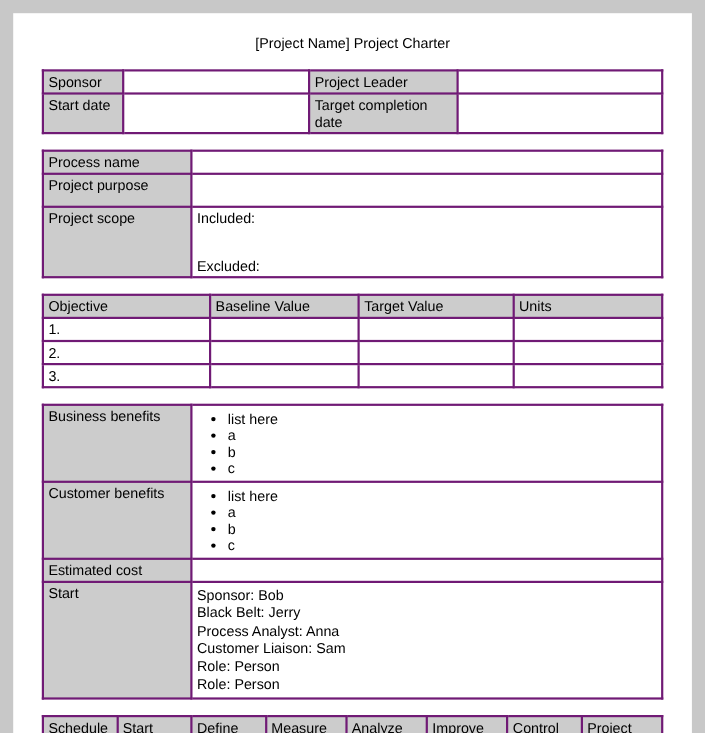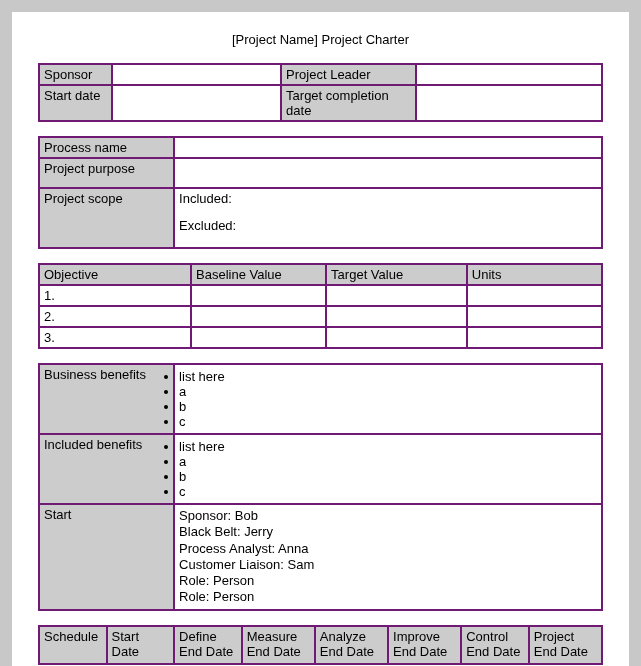--- a/index.html
+++ b/index.html
@@ -38,39 +38,40 @@
       font-size: 13px;
     }
     .shaded {
       background: #ccc;
     }
     .section-gap {
       height: 14px;
     }
     ul {
       list-style: disc;
+      margin-left: 28px;
       padding: 2px 0;
     }
     .team-list {
       padding: 1px 0;
     }
     .team-list div {
       line-height: 1.25;
     }
     .objectives td, .objectives th {
       height: 18px;
     }
     .schedule td, .schedule th {
       height: 38px;
     }
     .schedule th {
       background: #ccc;
     }
     .scope-included {
-      margin-bottom: 12px;
+      margin-bottom: 28px;
     }
   </style>
 </head>
 <body>
 
 <div class="page">
   <div class="title">[Project Name] Project Charter</div>
 
   <table>
     <tbody>
@@ -151,29 +152,33 @@
       <td>
         <ul>
           <li>list here</li>
           <li>a</li>
           <li>b</li>
           <li>c</li>
         </ul>
       </td>
     </tr>
     <tr>
-      <td class="shaded" style="height:70px">Included benefits</td>
+      <td class="shaded" style="height:70px">Customer benefits</td>
       <td>
         <ul>
           <li>list here</li>
           <li>a</li>
           <li>b</li>
           <li>c</li>
         </ul>
       </td>
+    </tr>
+    <tr>
+      <td class="shaded">Estimated cost</td>
+      <td></td>
     </tr>
     <tr>
       <td class="shaded" style="height:92px">Start</td>
       <td>
         <div class="team-list">
           <div>Sponsor: Bob</div>
           <div>Black Belt: Jerry</div>
           <div>Process Analyst: Anna</div>
           <div>Customer Liaison: Sam</div>
           <div>Role: Person</div>

